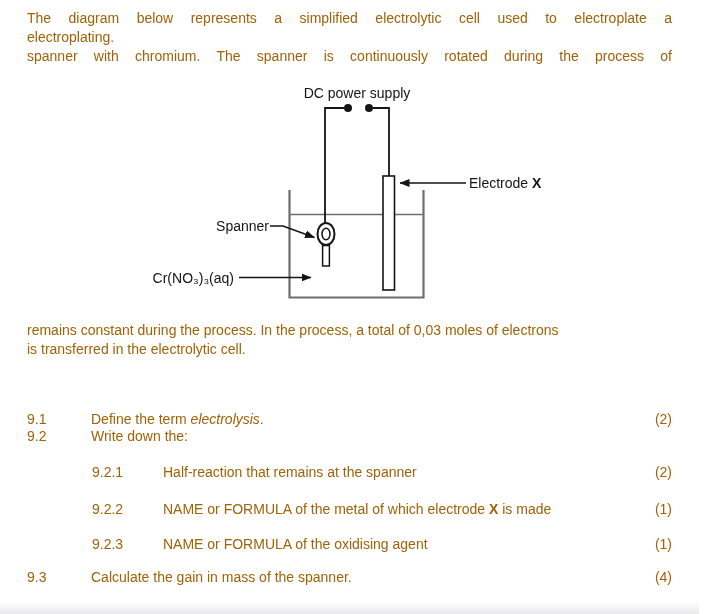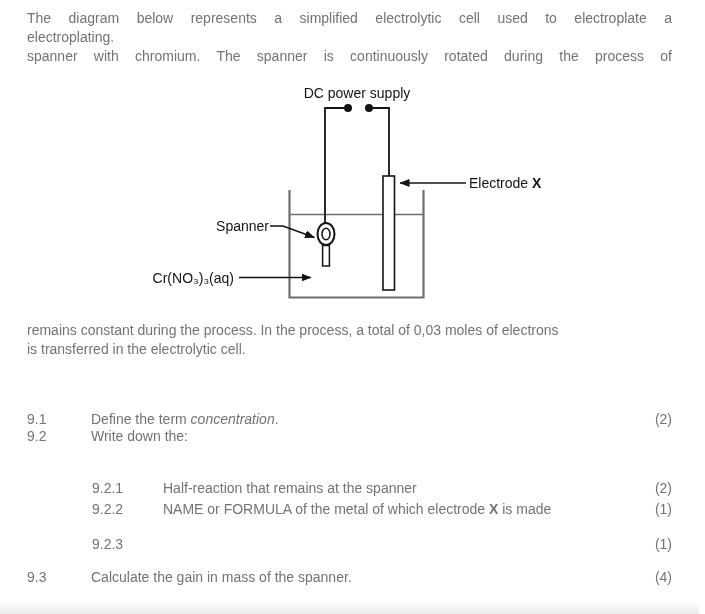--- a/index.html
+++ b/index.html
@@ -2,21 +2,21 @@
 <html><head>
 <meta charset="utf-8">
 <style>
   html,body{margin:0;padding:0;}
   body{background:#ffffff;}
   .page{
     position:relative;
     width:699px;height:614px;
     background:#ffffff;
     font-family:"Liberation Sans","DejaVu Sans",sans-serif;
-    font-size:14px;color:#737373;
+    font-size:14px;color:#a16207;
     overflow:hidden;
   }
   .para{position:absolute;left:27px;line-height:19px;}
   .para1{top:9px;width:645px;}
   .para1 .jline{text-align:justify;text-align-last:justify;}
   .para1 .jline.last{text-align:left;text-align-last:left;}
   .para2{top:321px;width:612px;}
   .qrow{position:absolute;left:27px;right:27px;height:17px;}
   .qnum{position:absolute;left:0;top:0;}
   .qnum.lvl2{left:65px;}
@@ -76,43 +76,44 @@
     <text x="469" y="103.5" text-anchor="start" font-size="14" fill="#141414"><tspan>Electrode </tspan><tspan font-weight="bold">X</tspan></text>
   </svg>
 
   <div class="para para2">
     <div>remains constant during the process. In the process, a total of 0,03 moles of electrons</div>
     <div>is transferred in the electrolytic cell.</div>
   </div>
 
   <div class="qrow" style="top:411px;">
     <span class="qnum">9.1</span>
-    <span class="qtext"><span>Define the term </span><span class="em">concentration</span><span>.</span></span>
+    <span class="qtext"><span>Define the term </span><span class="em">electrolysis</span><span>.</span></span>
     <span class="qmarks">(2)</span>
   </div>
 
   <div class="qrow" style="top:428px;">
     <span class="qnum">9.2</span>
     <span class="qtext">Write down the:</span>
   </div>
 
-  <div class="qrow" style="top:480px;text-align:center;">
+  <div class="qrow" style="top:464px;text-align:center;">
     <span class="qnum lvl2">9.2.1</span>
     <span class="qtext lvl2">Half-reaction that remains at the spanner</span>
     <span class="qmarks">(2)</span>
   </div>
 
   <div class="qrow" style="top:501px;text-align:right;">
     <span class="qnum lvl2">9.2.2</span>
     <span class="qtext lvl2"><span>NAME or FORMULA of the metal of which electrode </span><span class="bd">X</span><span> is made</span></span>
     <span class="qmarks">(1)</span>
   </div>
 
   <div class="qrow" style="top:536px;">
     <span class="qnum lvl2">9.2.3</span>
+    <span class="qtext lvl2">NAME or FORMULA of the oxidising agent</span>
     <span class="qmarks">(1)</span>
   </div>
 
   <div class="qrow" style="top:569px;">
     <span class="qnum">9.3</span>
     <span class="qtext">Calculate the gain in mass of the spanner.</span>
     <span class="qmarks">(4)</span>
   </div>
 
   <div class="qrow" style="top:589px;">

